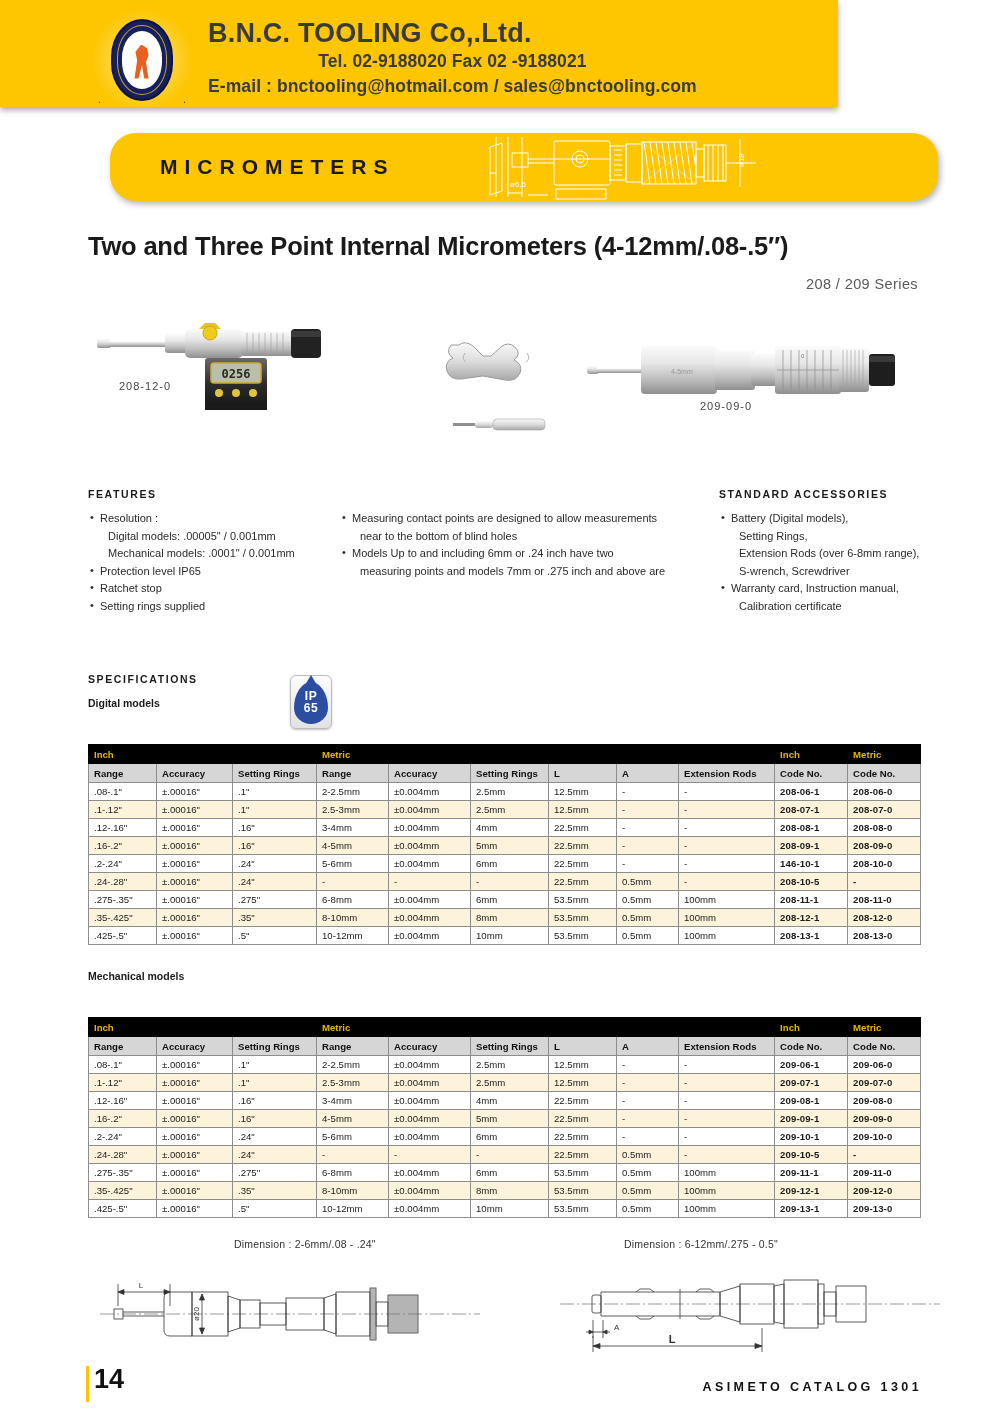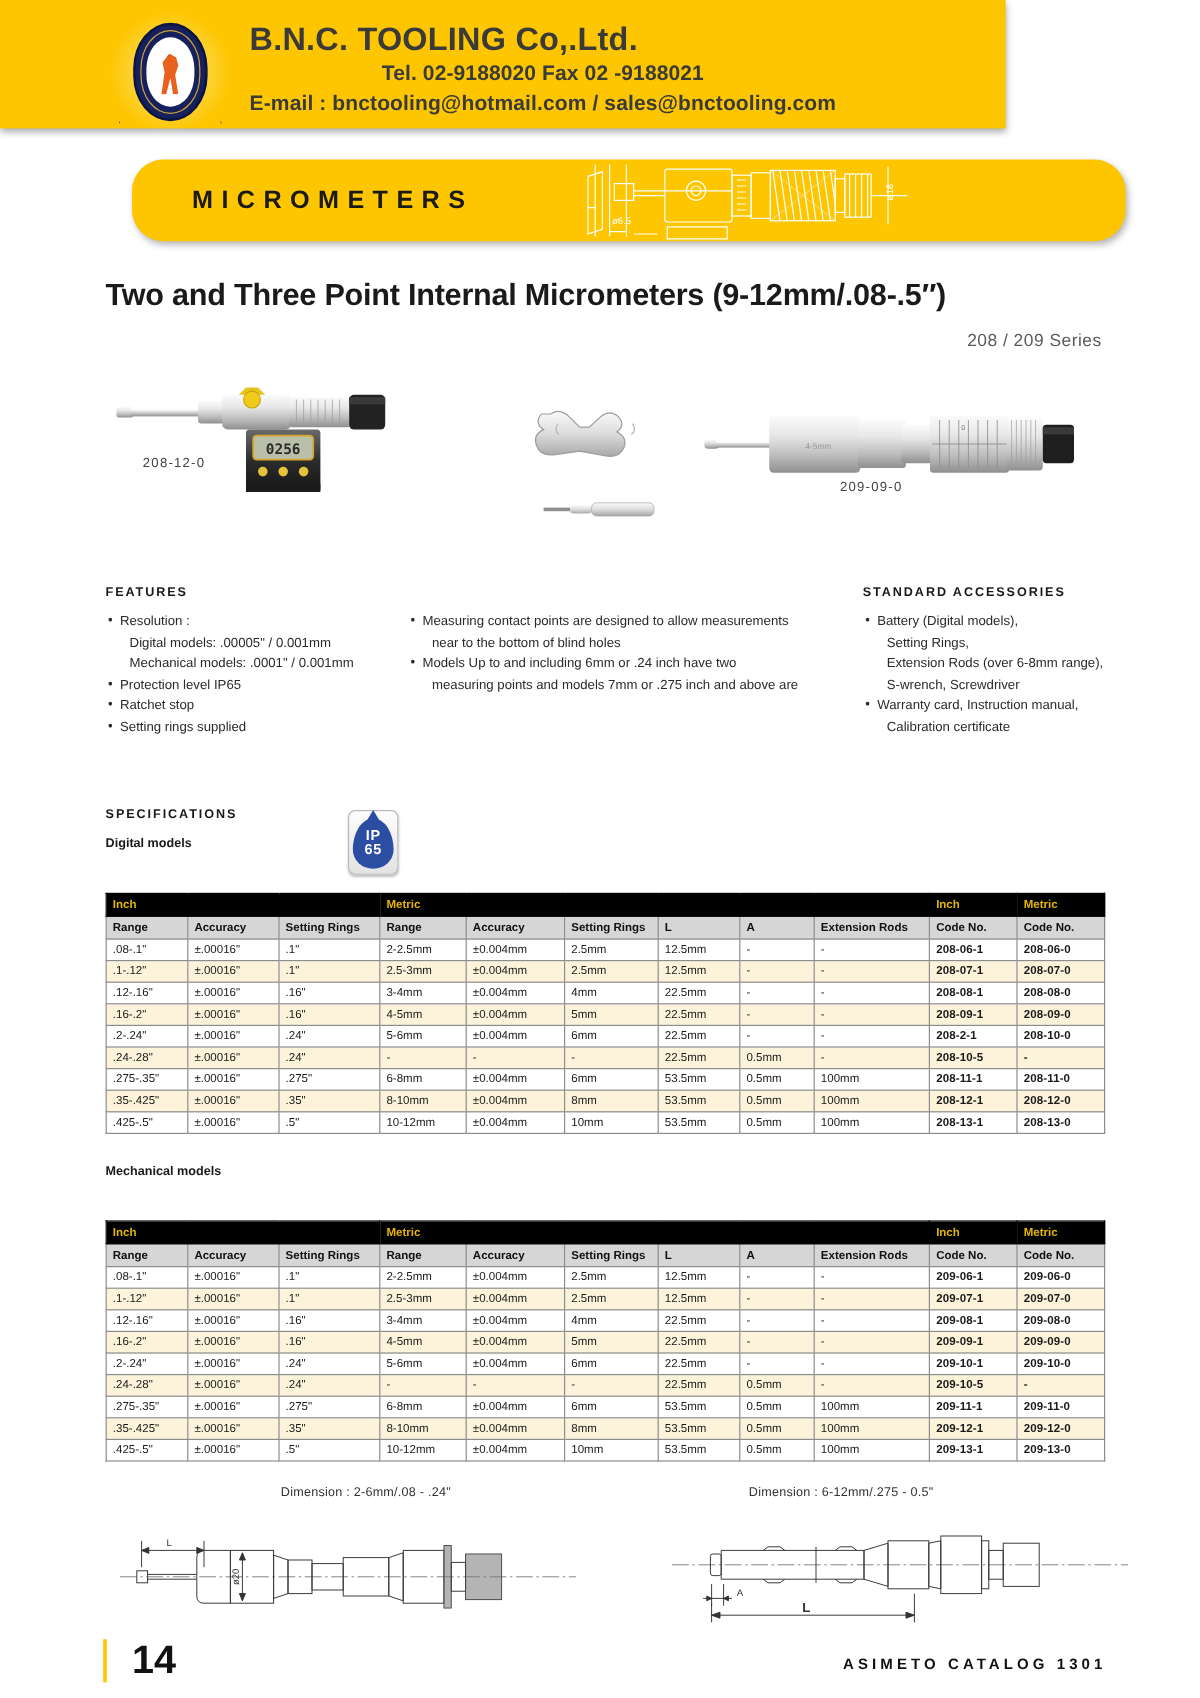--- a/index.html
+++ b/index.html
@@ -196,21 +196,21 @@
   #dim-svg-left { position: absolute; left: 100px; top: 1262px; }
   #dim-svg-right { position: absolute; left: 560px; top: 1262px; }
 
   
   .page-num-bar {
     position: absolute; left: 86px; top: 1366px;
     width: 3px; height: 36px; background: #fdc600;
   }
   .page-num {
     position: absolute; left: 94px; top: 1364px;
-    font-size: 33px; font-weight: bold; color: #111; margin-left: 16px;
+    font-size: 27px; font-weight: bold; color: #111;
   }
   .footer-text {
     position: absolute; right: 78px; top: 1380px;
     font-size: 12.5px; font-weight: bold; letter-spacing: 3.4px; color: #111;
   }
 </style>
 </head>
 <body>
 
 <div class="company-band">
@@ -257,21 +257,21 @@
       <path d="M40 62 L60 62 M2 40 L8 40"></path>
       <path d="M20 60 L34 60"></path>
     </g>
     <g fill="#ffffff" font-family="'Liberation Sans', sans-serif" font-size="8">
       <text x="22" y="54">ø6.5</text>
       <text x="256" y="34" transform="rotate(-90 256 34)">ø18</text>
     </g>
   </svg>
 </div>
 
-<div class="page-title">Two and Three Point Internal Micrometers (9-12mm/.08-.5″)</div>
+<div class="page-title">Two and Three Point Internal Micrometers (4-12mm/.08-.5″)</div>
 <div class="series-label">208 / 209 Series</div>
 
 <div class="photo-area">
 
   <svg style="position:absolute;left:95px;top:15px" width="260" height="120" viewBox="0 0 260 120">
     <defs>
       <linearGradient id="mg" x1="0" y1="0" x2="0" y2="1">
         <stop offset="0%" stop-color="#fbfbfb"></stop>
           <stop offset="35%" stop-color="#e7e7e7"></stop>
         <stop offset="70%" stop-color="#bdbdbd"></stop>
@@ -478,21 +478,21 @@
       <tr>
         <td>.2-.24"</td>
         <td>±.00016"</td>
         <td>.24"</td>
         <td>5-6mm</td>
         <td>±0.004mm</td>
         <td>6mm</td>
         <td>22.5mm</td>
         <td>-</td>
         <td>-</td>
-        <td class="code">208-2-1</td>
+        <td class="code">146-10-1</td>
         <td class="code">208-10-0</td>
       </tr>
       <tr>
         <td>.24-.28"</td>
         <td>±.00016"</td>
         <td>.24"</td>
         <td>-</td>
         <td>-</td>
         <td>-</td>
         <td>22.5mm</td>

